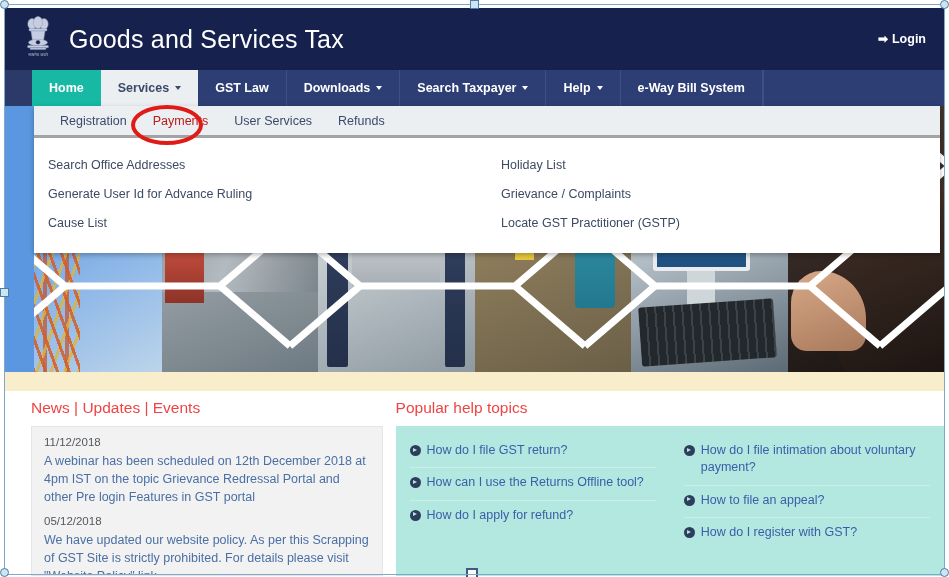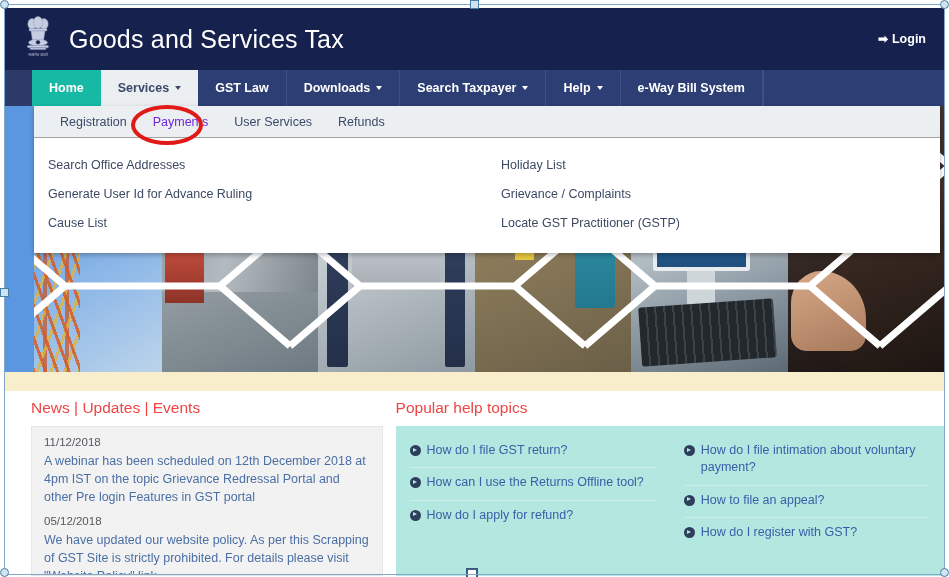--- a/index.html
+++ b/index.html
@@ -180,27 +180,27 @@
 
   
   .dropdown {
     position: absolute; left: 34px; top: 106px; width: 906px; height: 147px;
     background: #ffffff; z-index: 40;
     box-shadow: 0 2px 5px rgba(0,0,0,.28);
   }
   .dd-tabs {
     height: 32px; background: #eceff1;
     display: flex; align-items: center; padding-left: 13px;
-    border-bottom: 1px solid #a3a3a3;
+    border-bottom: 3px solid #a3a3a3;
   }
   .dd-tab {
     font-size: 12.5px; color: #3b4a6b; padding: 0 13px;
     cursor: pointer; white-space: nowrap;
   }
-  .dd-tab.selected { color: #6d28d9; }
+  .dd-tab.selected { color: #b91c1c; }
   .dd-body {
     position: relative; height: 115px; background: #fff;
     display: flex; padding: 12px 0 0 0;
   }
   .dd-col { width: 50%; padding-left: 14px; }
   .dd-link {
     display: block; font-size: 12.5px; color: #3d4a63;
     padding: 7.5px 0 7.5px 0; cursor: pointer; white-space: nowrap;
   }
 

